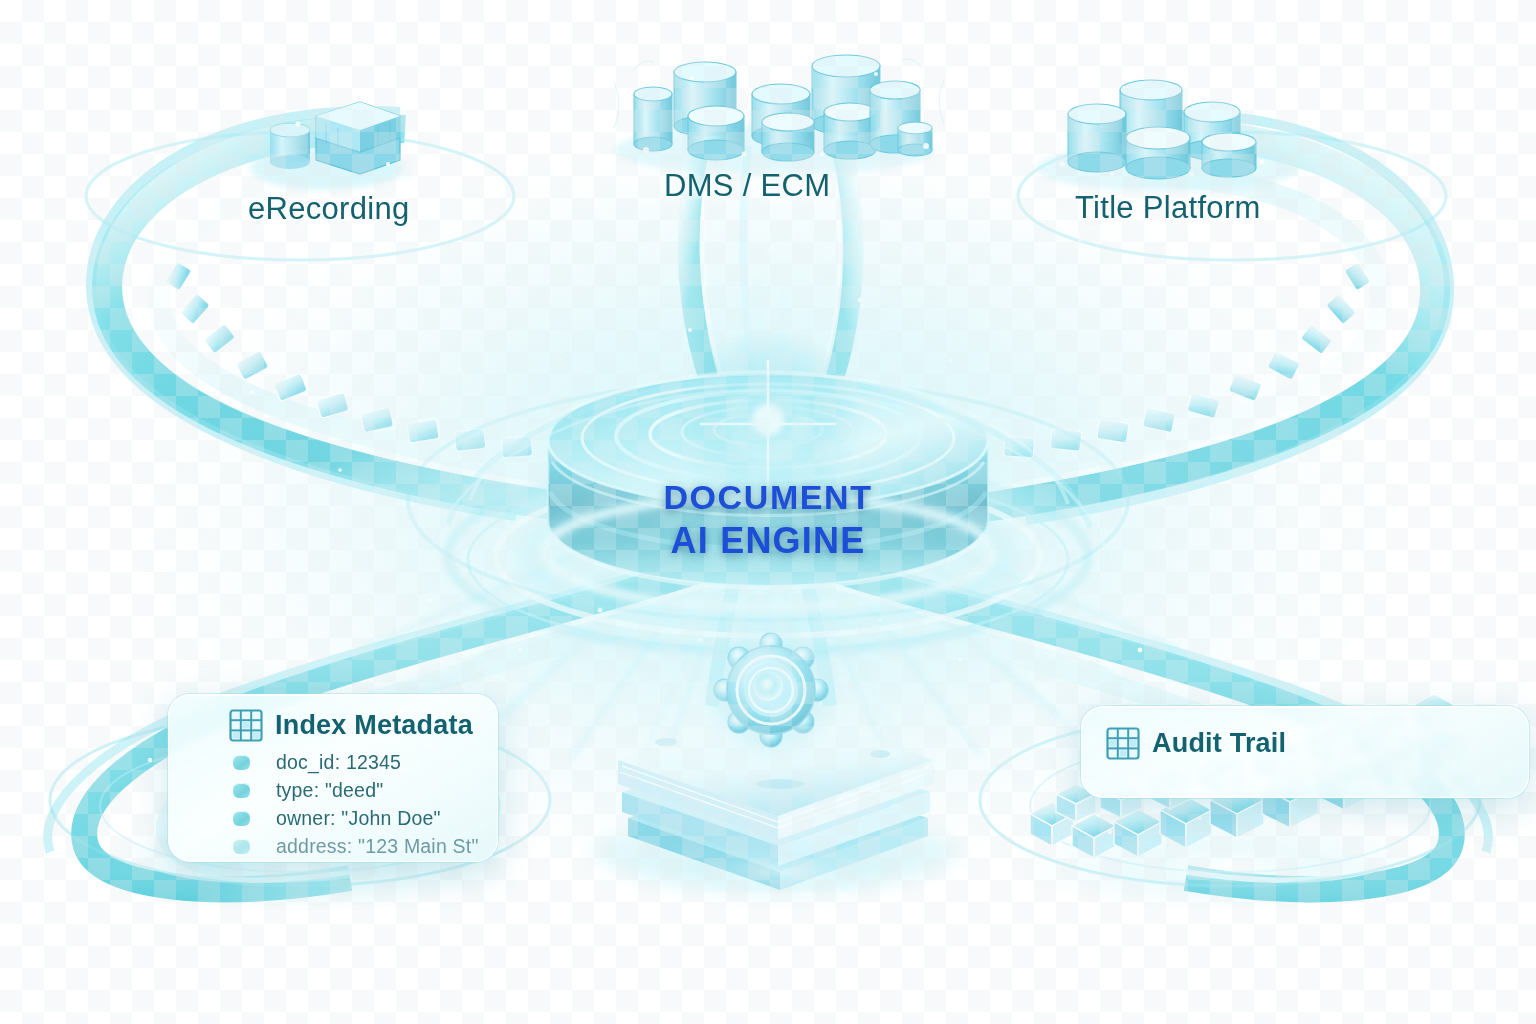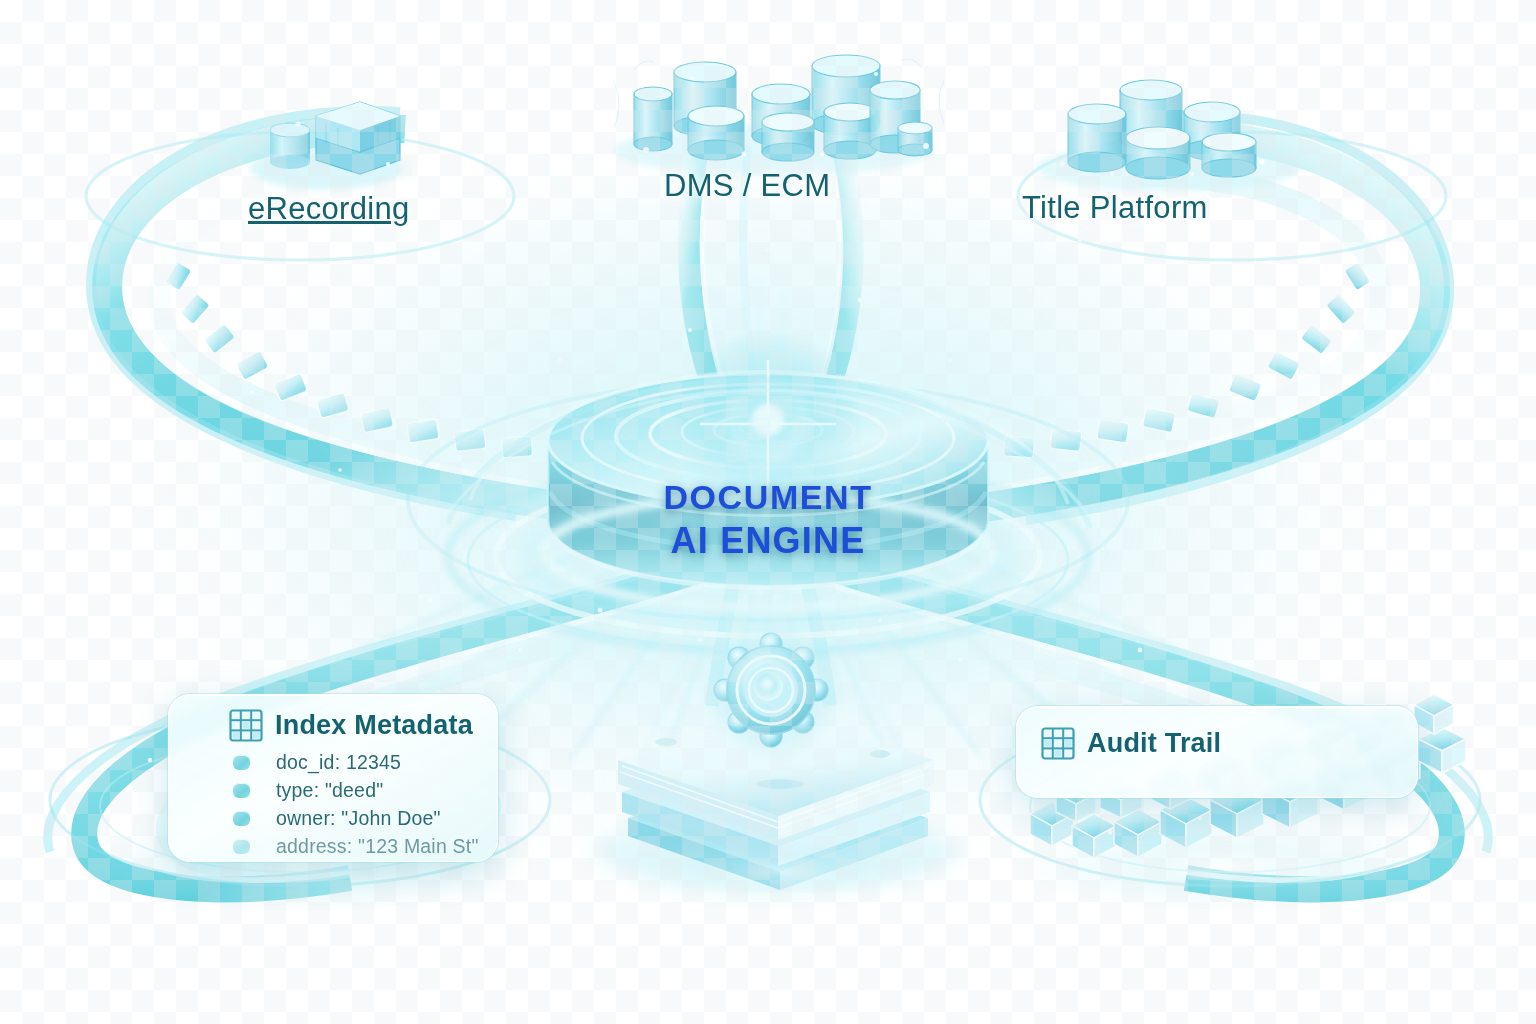--- a/index.html
+++ b/index.html
@@ -33,23 +33,23 @@
   
   .lbl {
     position:absolute;
     color:#14616f;
     font-size:31px;
     font-weight:400;
     letter-spacing:.3px;
     white-space:nowrap;
     text-shadow:0 1px 6px rgba(255,255,255,.95), 0 0 18px rgba(255,255,255,.8);
   }
-  #lbl-erecording { left:248px; top:191px;text-decoration:underline; }
+  #lbl-erecording { left:248px; top:191px; }
   #lbl-dms        { left:664px; top:168px; }
-  #lbl-title      { left:1022px; top:190px; }
+  #lbl-title      { left:1075px; top:190px; }
   #lbl-endorse    { left:616px; top:885px; }
 
   
   .dais-text {
     position:absolute; left:0; width:1536px; text-align:center;
     color:#1d4ed8; font-weight:bold; white-space:nowrap;
     text-shadow:0 2px 10px rgba(8,70,90,.55), 0 0 24px rgba(180,245,255,.8);
   }
   #dais-line1 { top:478px; font-size:34px; letter-spacing:1.6px; }
   #dais-line2 { top:520px; font-size:36px; letter-spacing:1.2px; }
@@ -60,21 +60,21 @@
     border-radius:22px;
     background:linear-gradient(150deg, rgba(238,252,253,.93) 0%, rgba(250,255,255,.90) 45%, rgba(228,248,250,.88) 100%);
     border:1.6px solid rgba(255,255,255,.95);
     box-shadow:
       0 0 0 1px rgba(150,222,232,.45),
       0 10px 36px rgba(90,180,200,.30),
       inset 0 1px 0 rgba(255,255,255,.95);
     backdrop-filter:blur(3px);
   }
   #card-index { left:168px; top:694px; width:330px; height:168px;padding-left:38px; }
-  #card-audit { left:1016px; top:706px; width:402px; height:92px; }
+  #card-audit { left:1081px; top:706px; width:448px; height:92px; }
 
   .card-head { display:flex; align-items:center; gap:12px; padding:14px 0 0 22px; }
   .card-title { color:#14616f; font-size:27px; font-weight:bold; letter-spacing:.2px; }
   #card-audit .card-head { padding-top:20px; padding-left:24px; }
 
   .grid-icon { width:34px; height:33px; flex:none; }
 
   .rows { padding:4px 0 0 26px; }
   .row { display:flex; align-items:center; gap:26px; margin-top:5px; }
   .bullet {

